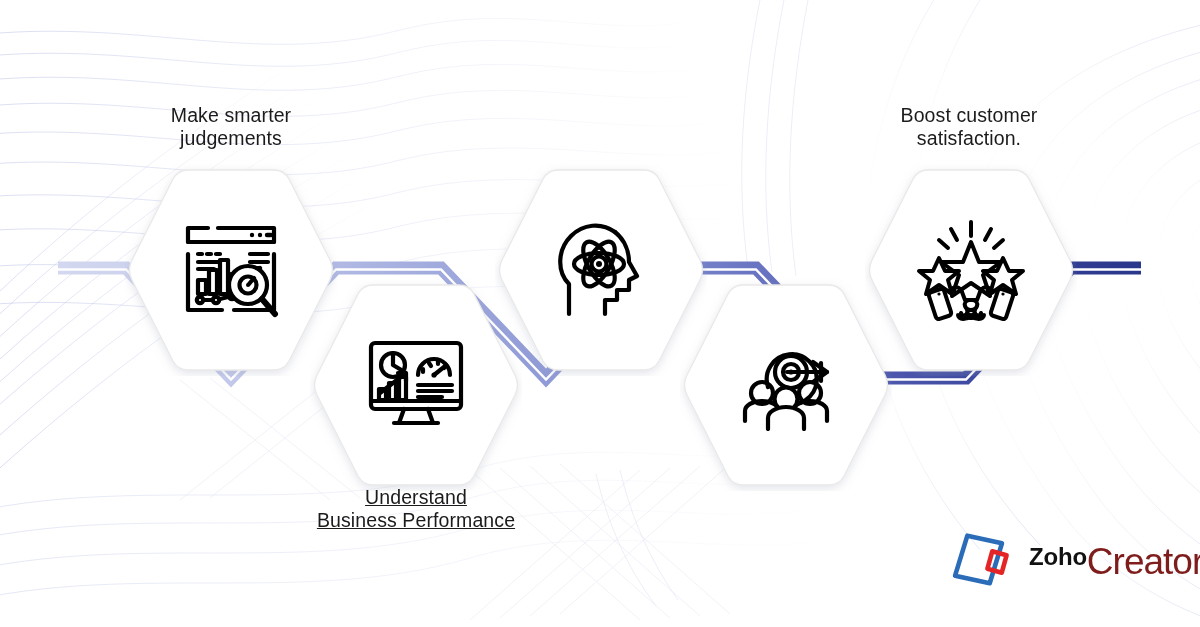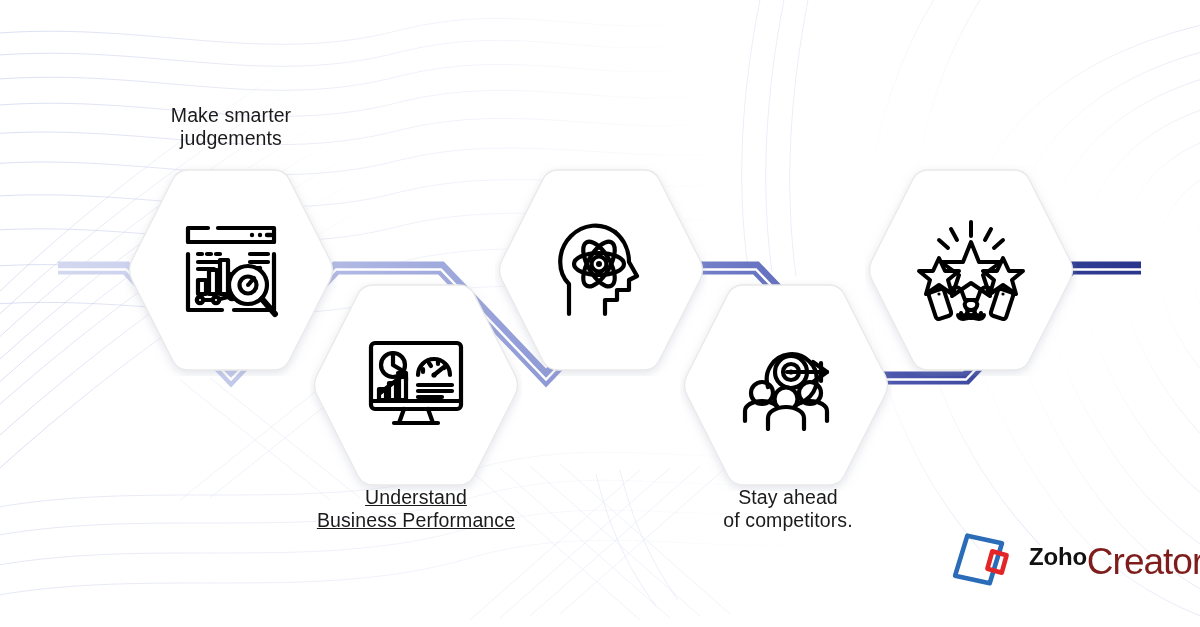--- a/index.html
+++ b/index.html
@@ -295,23 +295,23 @@
         <path d="M10,82 L10,72 A17,10 0 0 1 44,72 L44,82"></path>
 
         <circle cx="75" cy="54" r="11"></circle>
         <path d="M58,82 L58,72 A17,10 0 0 1 92,72 L92,82"></path>
 
         <circle cx="51" cy="60" r="11.5" fill="#fff"></circle>
         <path d="M33,90 L33,79 A18,11 0 0 1 69,79 L69,90" fill="#fff"></path>
       </svg>
     </div>
   </div>
-  <div class="node-label" style="left:653px;top:486px;">Stay ahead
-of competitors.</div>
-
+
+  <div class="node-label" style="left:834px;top:104px;">Boost customer
+satisfaction.</div>
   <div class="hex-node" style="left:865px;top:164px;">
     <svg class="hex-svg" viewBox="0 0 212 212">
       <defs>
         <filter id="hsh5" x="-25%" y="-25%" width="150%" height="150%">
           <feDropShadow dx="0" dy="3" stdDeviation="5" flood-color="#9aa0b5" flood-opacity=".28"></feDropShadow>
         </filter>
       </defs>
       <path filter="url(#hsh5)" fill="#ffffff" stroke="#e9e9e9" stroke-width="1.4" d="M63,6 L149,6 Q159,6 164,15 L205,96 Q210,106 205,116 L164,197 Q159,206 149,206
                L63,206 Q53,206 48,197 L7,116 Q2,106 7,96 L48,15 Q53,6 63,6 Z"></path>
     </svg>

